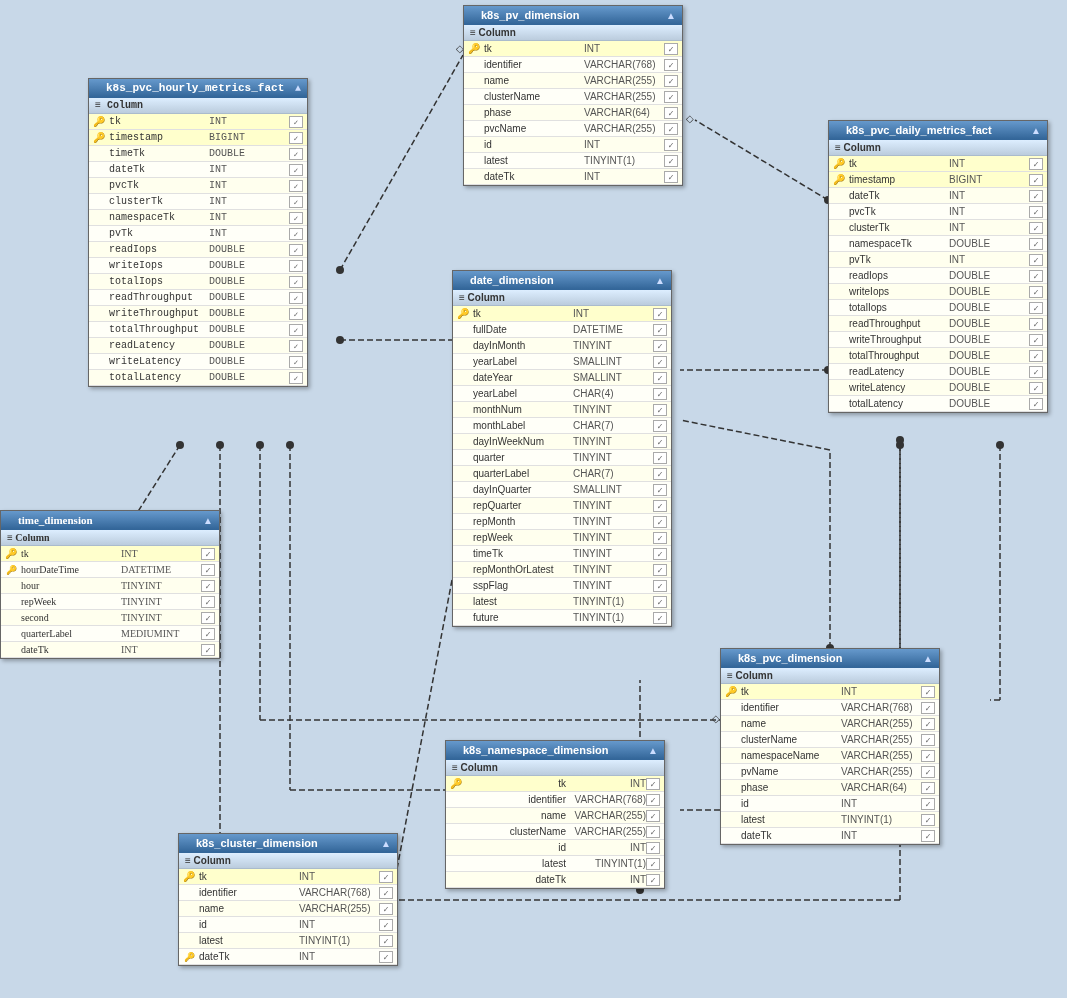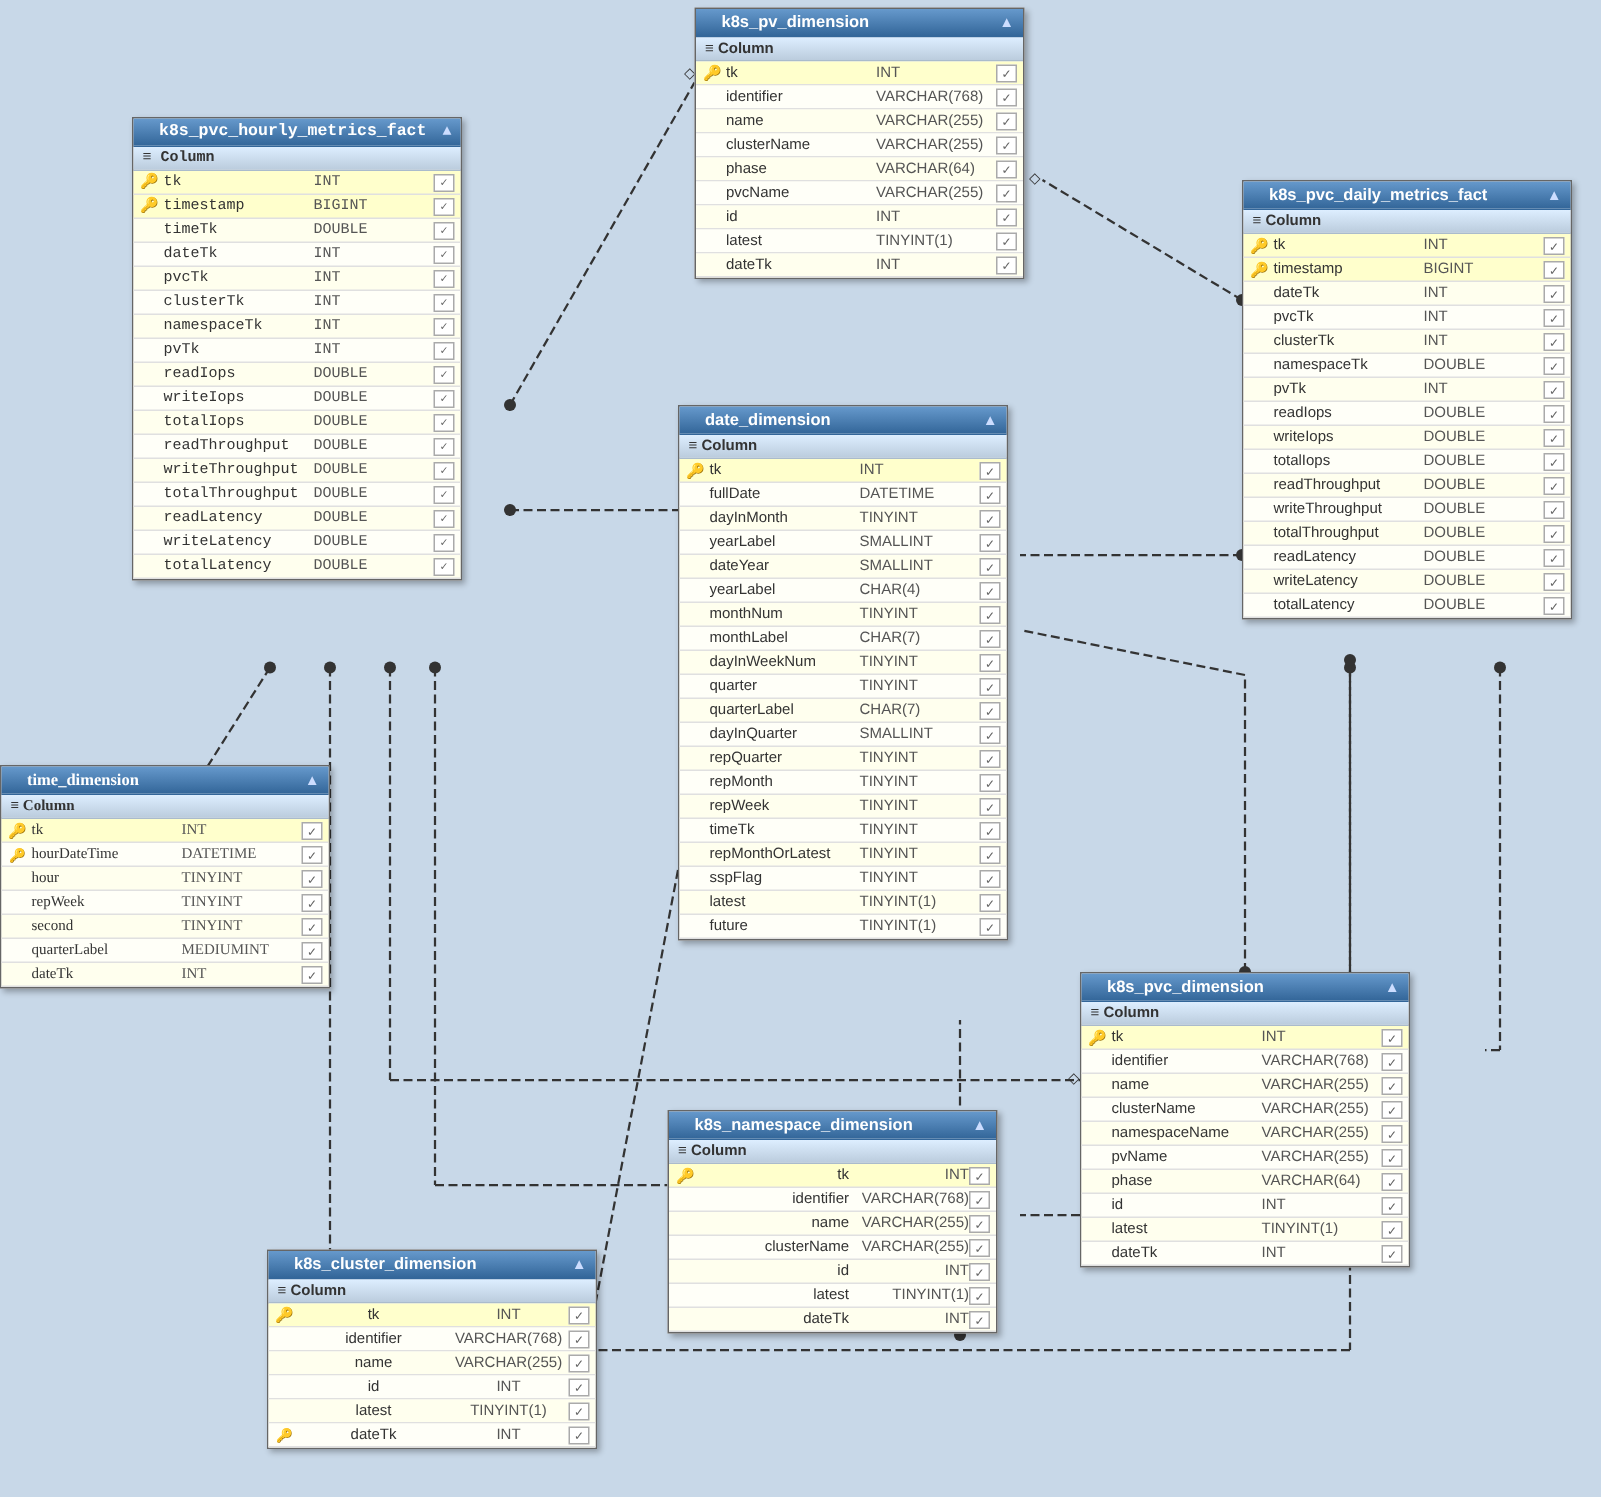--- a/index.html
+++ b/index.html
@@ -903,21 +903,21 @@
       </div>
       <div class="table-row">
         <span class="key-icon">
           <span style="width:14px;display:inline-block"></span>
         </span>
         <span class="col-name">dateTk</span>
         <span class="col-type">INT</span>
         <span class="col-check checked"></span>
       </div>
     </div>
-    <div class="db-table" style="left: 178px; top: 833px; text-align: center;">
+    <div class="db-table" style="left: 178px; top: 833px;">
       <div class="table-header">
         <span class="title">k8s_cluster_dimension</span>
         <span class="arrow">▲</span>
       </div>
       <div class="col-header">
         <span>≡ Column</span>
       </div>
       <div class="table-row pk-row">
         <span class="key-icon">
           <span class="key-gold">🔑</span>

